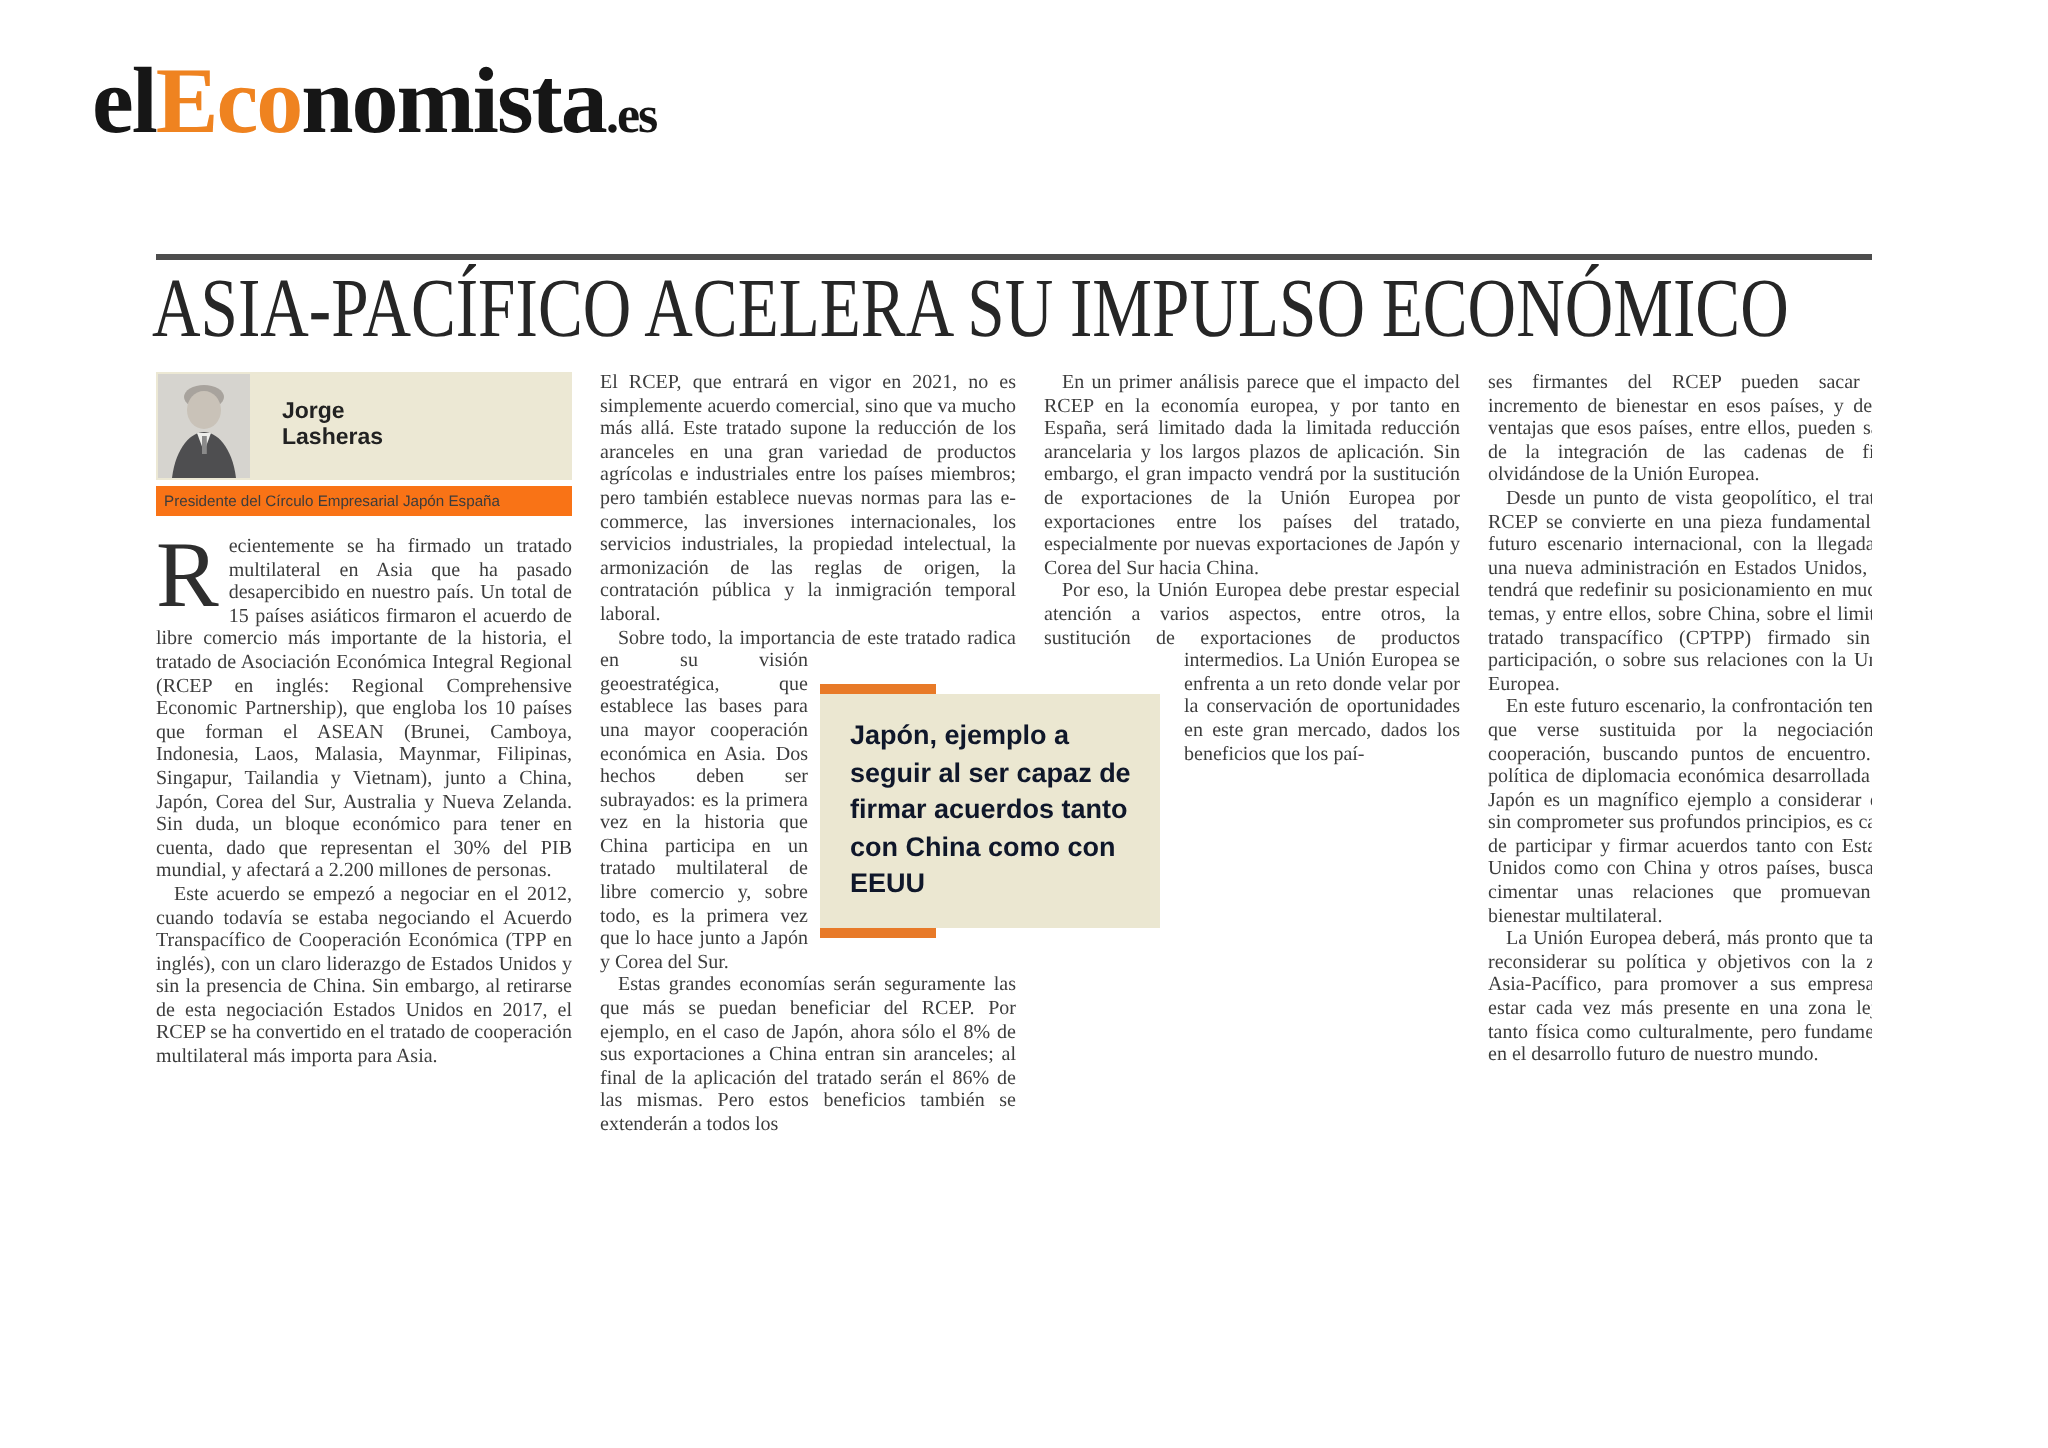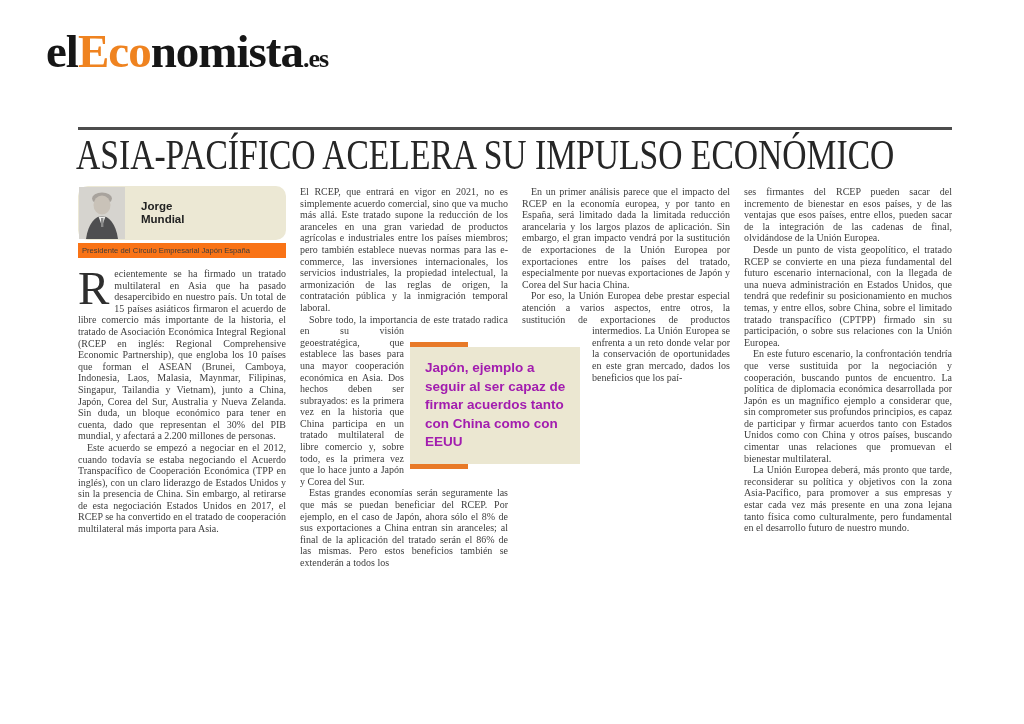--- a/index.html
+++ b/index.html
@@ -1,17 +1,17 @@
 <!DOCTYPE html>
 <html><head>
 <meta charset="utf-8">
 <style>
   html,body{margin:0;padding:0;background:#ffffff;}
   .page{position:relative;width:936px;height:724px;background:#fff;overflow:hidden;
-        font-family:"Liberation Serif", serif;color:#3d3d3d;padding-left:32px;}
+        font-family:"Liberation Serif", serif;color:#3d3d3d;}
 
   
   .logo{position:absolute;left:46px;top:24px;font-family:"Liberation Serif",serif;
         font-weight:bold;font-size:47px;letter-spacing:-1px;color:#161616;white-space:nowrap;}
   .logo .l-orange{color:#ef8320;}
   .logo .l-tld{font-size:26px;}
 
   
   .rule{position:absolute;left:78px;top:127px;width:874px;height:3px;background:#4d4d4d;}
   .headline{position:absolute;left:76px;top:131px;margin:0;font-family:"Liberation Serif",serif;
@@ -19,21 +19,21 @@
         transform:scaleX(0.80);transform-origin:left top;letter-spacing:0px;}
 
   
   .body-grid{position:absolute;left:78px;top:186px;width:874px;min-height:460px;
         display:grid;grid-template-columns:repeat(4,1fr);column-gap:14px;}
   .col{font-size:10px;line-height:11.6px;text-align:justify;color:#3d3d3d;}
   .col p{margin:0;text-indent:9px;}
   .col p.noind{text-indent:0;}
 
   
-  .byline-card{background:#ece8d4;height:54px;display:flex;align-items:center;margin-bottom:3px;border-radius:10px;}
+  .byline-card{background:#ece8d4;height:54px;display:flex;align-items:center;margin-bottom:3px;}
   .byline-photo{width:46px;height:52px;margin:1px 0 1px 1px;flex:0 0 auto;}
   .byline-name{font-family:"Liberation Sans",sans-serif;font-weight:bold;font-size:11.5px;
         line-height:13px;color:#222;margin-left:16px;}
   .byline-role{background:#f97316;height:15px;font-family:"Liberation Sans",sans-serif;
         font-size:7.6px;line-height:15px;color:#3c3c3c;padding-left:4px;margin-bottom:10px;
         white-space:nowrap;overflow:hidden;}
 
   
   .dropcap{float:left;font-size:47px;line-height:36px;padding:2px 5px 0 0;color:#2e2e2e;}
 
@@ -41,21 +41,21 @@
   .sp-r0{float:right;width:0;height:150px;}
   .sp-r{float:right;clear:right;width:104px;height:138px;}
   .sp-l0{float:left;width:0;height:150px;}
   .sp-l{float:left;clear:left;width:70px;height:144px;}
 
   
   .pullquote{position:absolute;left:332px;top:156px;width:170px;}
   .pq-bar{width:58px;height:5px;background:#e87a28;}
   .pq-box{background:#ebe7d1;padding:12px 10px 12px 15px;}
   .pq-box p{margin:0;font-family:"Liberation Sans",sans-serif;font-weight:bold;
-        font-size:13.5px;line-height:18.5px;color:#a21caf;text-align:left;text-indent:0;}
+        font-size:13.5px;line-height:18.5px;color:#0f172a;text-align:left;text-indent:0;}
 </style>
 </head>
 <body>
 
 <div class="page">
 
   <div class="logo">
     <span>el</span><span class="l-orange">Eco</span><span>nomista</span><span class="l-tld">.es</span>
   </div>
 
@@ -69,21 +69,21 @@
         <svg class="byline-photo" viewBox="0 0 46 52" xmlns="http://www.w3.org/2000/svg">
           <rect width="46" height="52" fill="#d6d4cf"></rect>
           <ellipse cx="23" cy="11.5" rx="10" ry="6" fill="#a8a39d"></ellipse>
           <ellipse cx="23" cy="18" rx="8.5" ry="9.5" fill="#c9c2b8"></ellipse>
           <path d="M7,52 C9,36 17,29 23,29 C29,29 37,36 39,52 Z" fill="#4e4e50"></path>
           <path d="M19.5,29.5 L23,39 L26.5,29.5 Z" fill="#ededea"></path>
           <rect x="22" y="31" width="2.4" height="9" fill="#8a8a8a"></rect>
         </svg>
         <div class="byline-name">
           <div>Jorge</div>
-          <div>Mundial</div>
+          <div>Lasheras</div>
         </div>
       </div>
       <div class="byline-role">Presidente del Círculo Empresarial Japón España</div>
       <p class="noind"><span class="dropcap">R</span><span>ecientemente se ha firmado un tratado multilateral en Asia que ha pasado desapercibido en nuestro país. Un total de 15 países asiáticos firmaron el acuerdo de libre comercio más importante de la historia, el tratado de Asociación Económica Integral Regional (RCEP en inglés: Regional Comprehensive Economic Partnership), que engloba los 10 países que forman el ASEAN (Brunei, Camboya, Indonesia, Laos, Malasia, Maynmar, Filipinas, Singapur, Tailandia y Vietnam), junto a China, Japón, Corea del Sur, Australia y Nueva Zelanda. Sin duda, un bloque económico para tener en cuenta, dado que representan el 30% del PIB mundial, y afectará a 2.200 millones de personas.</span></p>
       <p>Este acuerdo se empezó a negociar en el 2012, cuando todavía se estaba negociando el Acuerdo Transpacífico de Cooperación Económica (TPP en inglés), con un claro liderazgo de Estados Unidos y sin la presencia de China. Sin embargo, al retirarse de esta negociación Estados Unidos en 2017, el RCEP se ha convertido en el tratado de cooperación multilateral más importa para Asia.</p>
     </div>
 
     <div class="col">
       <div class="sp-r0"></div>
       <div class="sp-r"></div>

